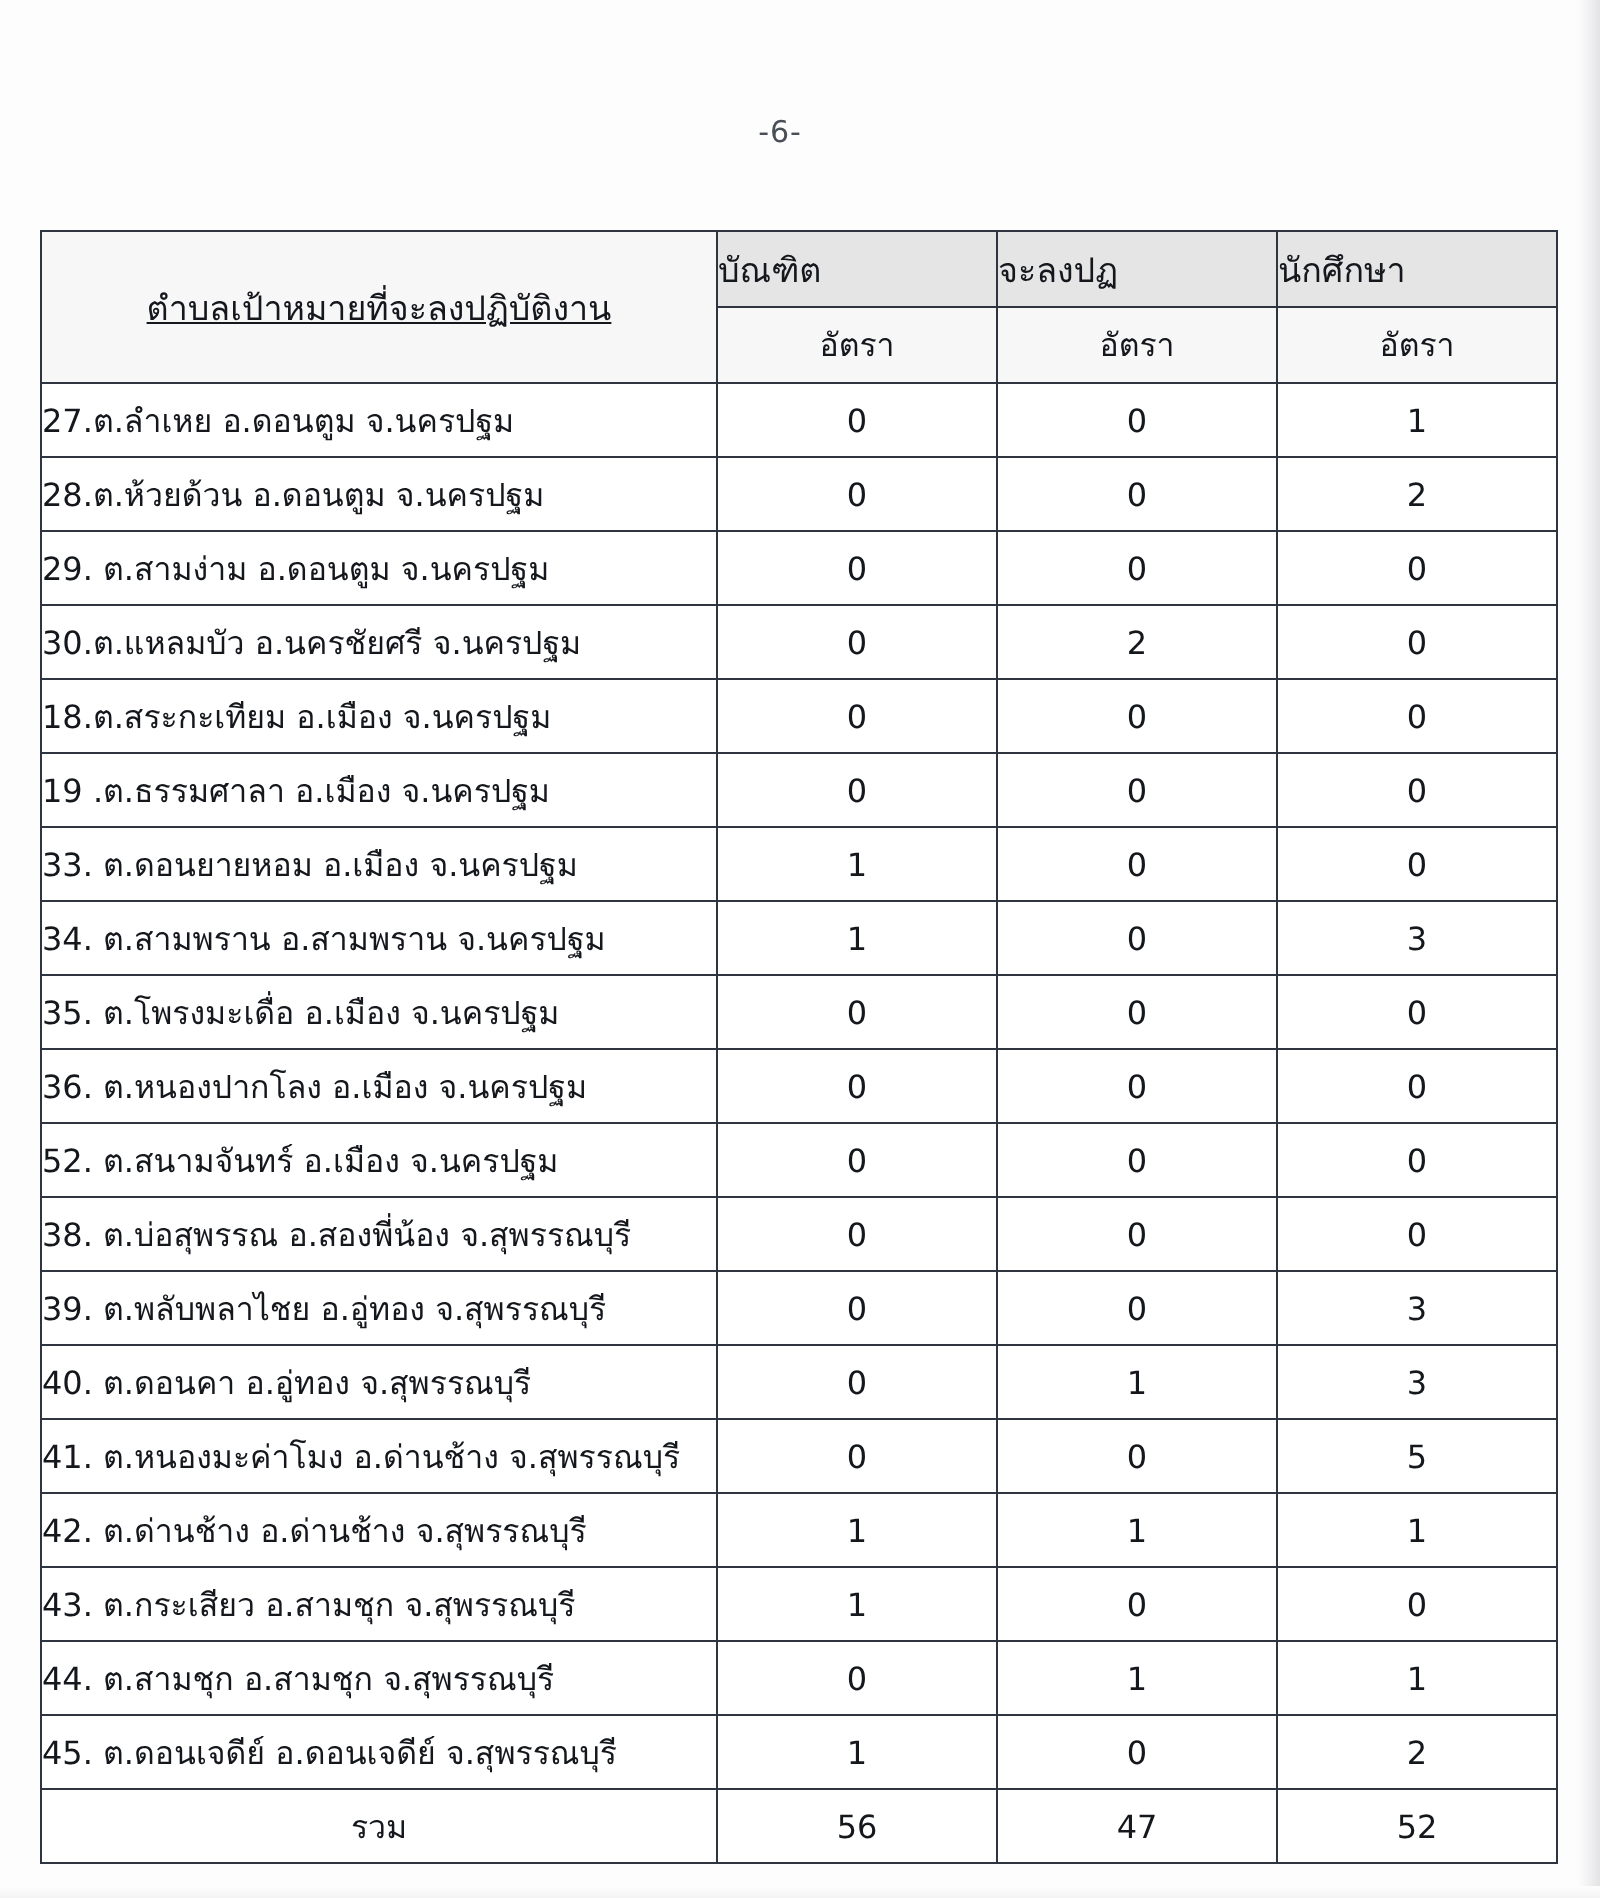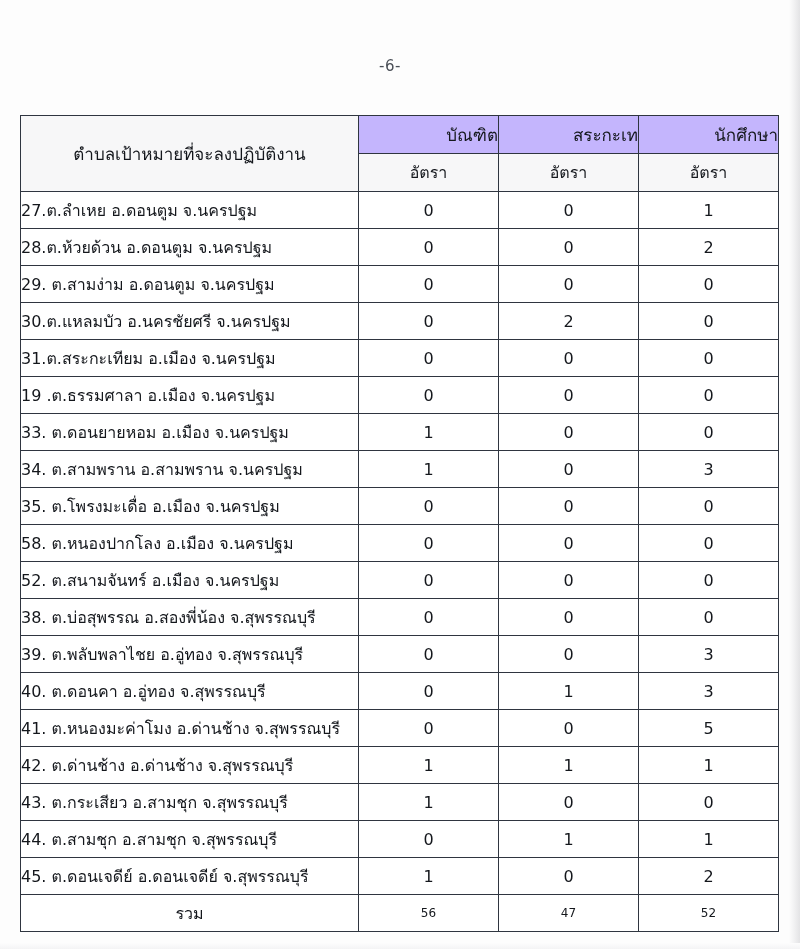--- a/index.html
+++ b/index.html
@@ -79,26 +79,27 @@
   col.c-num   { width: 140px; }
 
   
   th.head-label {
     font-size: 17px;
     text-align: center;
     vertical-align: middle;
     height: 74px;
     padding: 0 6px 0 10px;
     background: #f7f7f8;
+    text-decoration: underline;
   }
   th.head-top {
     font-size: 17px;
-    text-align: right;
+    text-align: left;
     height: 37px;
-    background: #c4b5fd;
+    background: #e5e5e5;
   }
   th.head-sub {
     font-size: 16px;
     text-align: center;
     height: 37px;
     background: #f7f7f8;
   }
 
   
   td.cell-label {
@@ -112,21 +113,21 @@
     font-size: 16px;
     height: 36px;
     text-align: center;
   }
   
   tr.total-row td.cell-label {
     text-align: center;
     padding: 0;
   }
   tr.total-row td.cell-num {
-    font-size: 12px;
+    font-size: 16px;
   }
 </style>
 </head>
 <body>
 
 <div class="scan-page">
 
   <div class="page-folio">-6-</div>
 
   <div class="table-wrap">
@@ -134,21 +135,21 @@
       <colgroup>
         <col class="c-label">
         <col class="c-num">
         <col class="c-num">
         <col class="c-num">
       </colgroup>
       <thead>
         <tr>
           <th class="head-label" rowspan="2">ตำบลเป้าหมายที่จะลงปฏิบัติงาน</th>
           <th class="head-top">บัณฑิต</th>
-          <th class="head-top">สระกะเท</th>
+          <th class="head-top">จะลงปฏ</th>
           <th class="head-top">นักศึกษา</th>
         </tr>
         <tr>
           <th class="head-sub">อัตรา</th>
           <th class="head-sub">อัตรา</th>
           <th class="head-sub">อัตรา</th>
         </tr>
       </thead>
       <tbody id="table-body">
           <tr>
@@ -169,21 +170,21 @@
             <td class="cell-num">0</td>
             <td class="cell-num">0</td>
           </tr>
           <tr>
             <td class="cell-label">30.ต.แหลมบัว อ.นครชัยศรี จ.นครปฐม</td>
             <td class="cell-num">0</td>
             <td class="cell-num">2</td>
             <td class="cell-num">0</td>
           </tr>
           <tr>
-            <td class="cell-label">31.ต.สระกะเทียม อ.เมือง จ.นครปฐม</td>
+            <td class="cell-label">18.ต.สระกะเทียม อ.เมือง จ.นครปฐม</td>
             <td class="cell-num">0</td>
             <td class="cell-num">0</td>
             <td class="cell-num">0</td>
           </tr>
           <tr>
             <td class="cell-label">19 .ต.ธรรมศาลา อ.เมือง จ.นครปฐม</td>
             <td class="cell-num">0</td>
             <td class="cell-num">0</td>
             <td class="cell-num">0</td>
           </tr>
@@ -199,21 +200,21 @@
             <td class="cell-num">0</td>
             <td class="cell-num">3</td>
           </tr>
           <tr>
             <td class="cell-label">35. ต.โพรงมะเดื่อ อ.เมือง จ.นครปฐม</td>
             <td class="cell-num">0</td>
             <td class="cell-num">0</td>
             <td class="cell-num">0</td>
           </tr>
           <tr>
-            <td class="cell-label">58. ต.หนองปากโลง อ.เมือง จ.นครปฐม</td>
+            <td class="cell-label">36. ต.หนองปากโลง อ.เมือง จ.นครปฐม</td>
             <td class="cell-num">0</td>
             <td class="cell-num">0</td>
             <td class="cell-num">0</td>
           </tr>
           <tr>
             <td class="cell-label">52. ต.สนามจันทร์ อ.เมือง จ.นครปฐม</td>
             <td class="cell-num">0</td>
             <td class="cell-num">0</td>
             <td class="cell-num">0</td>
           </tr>

